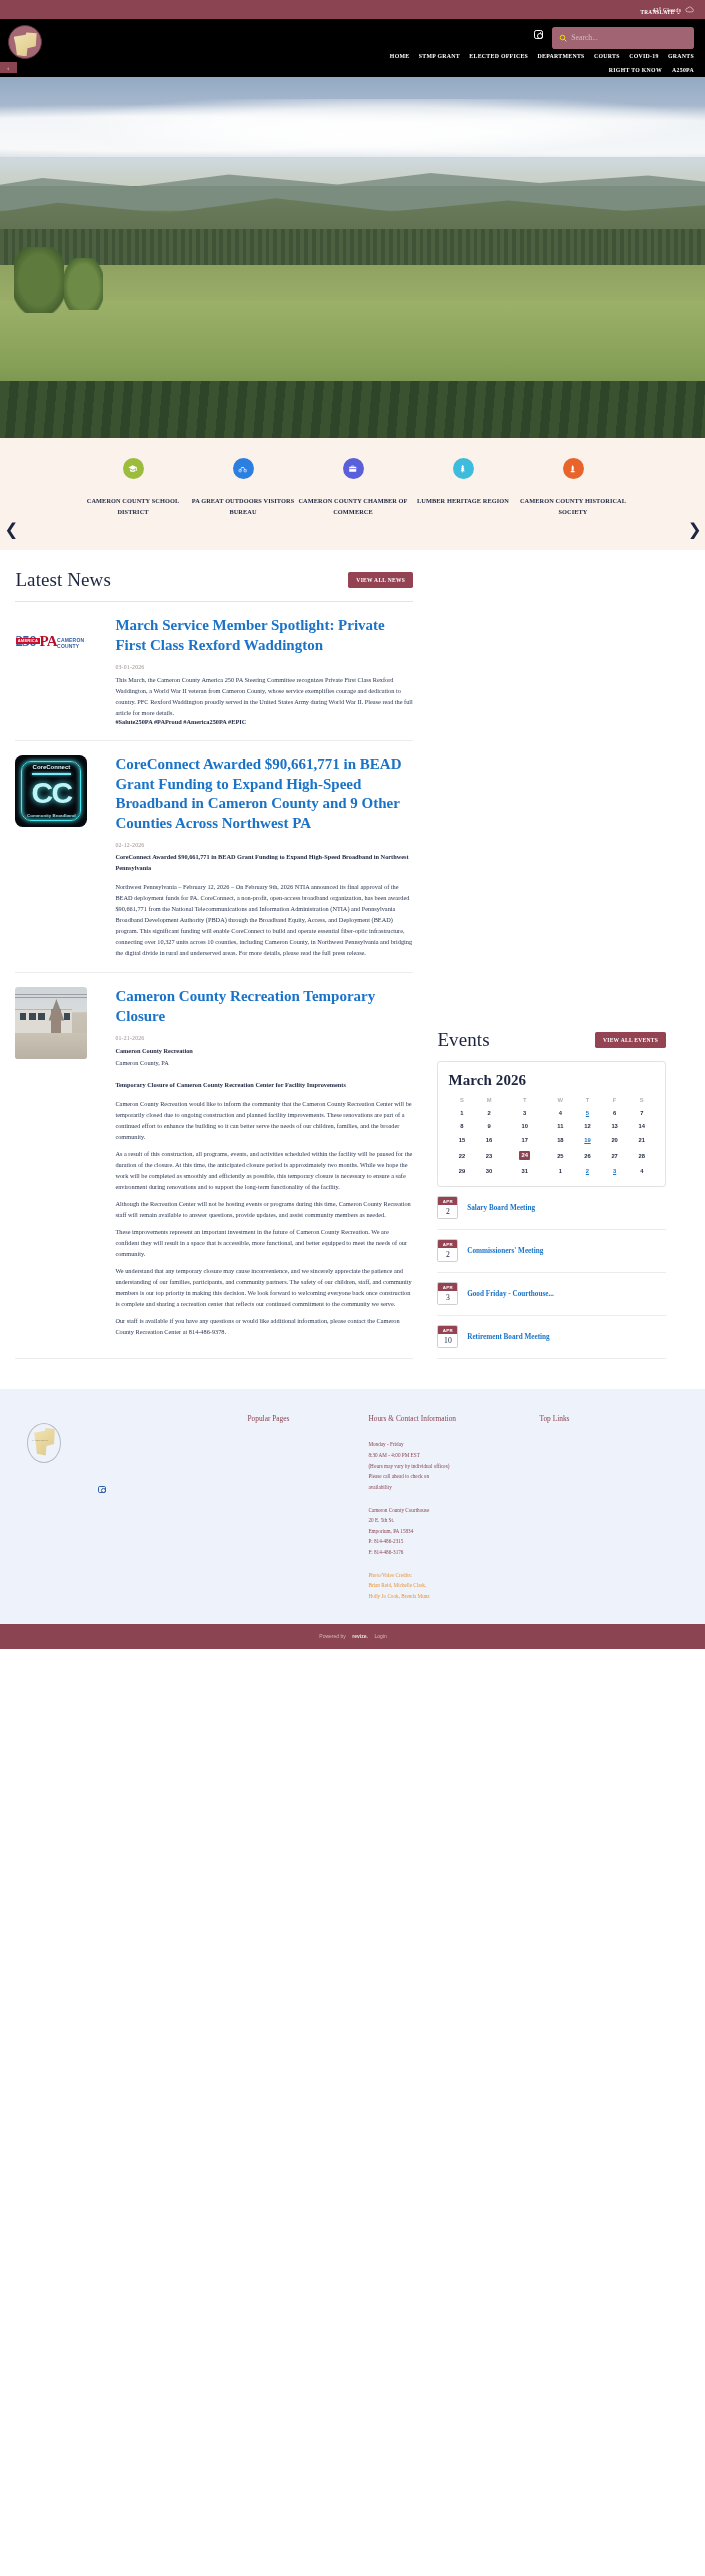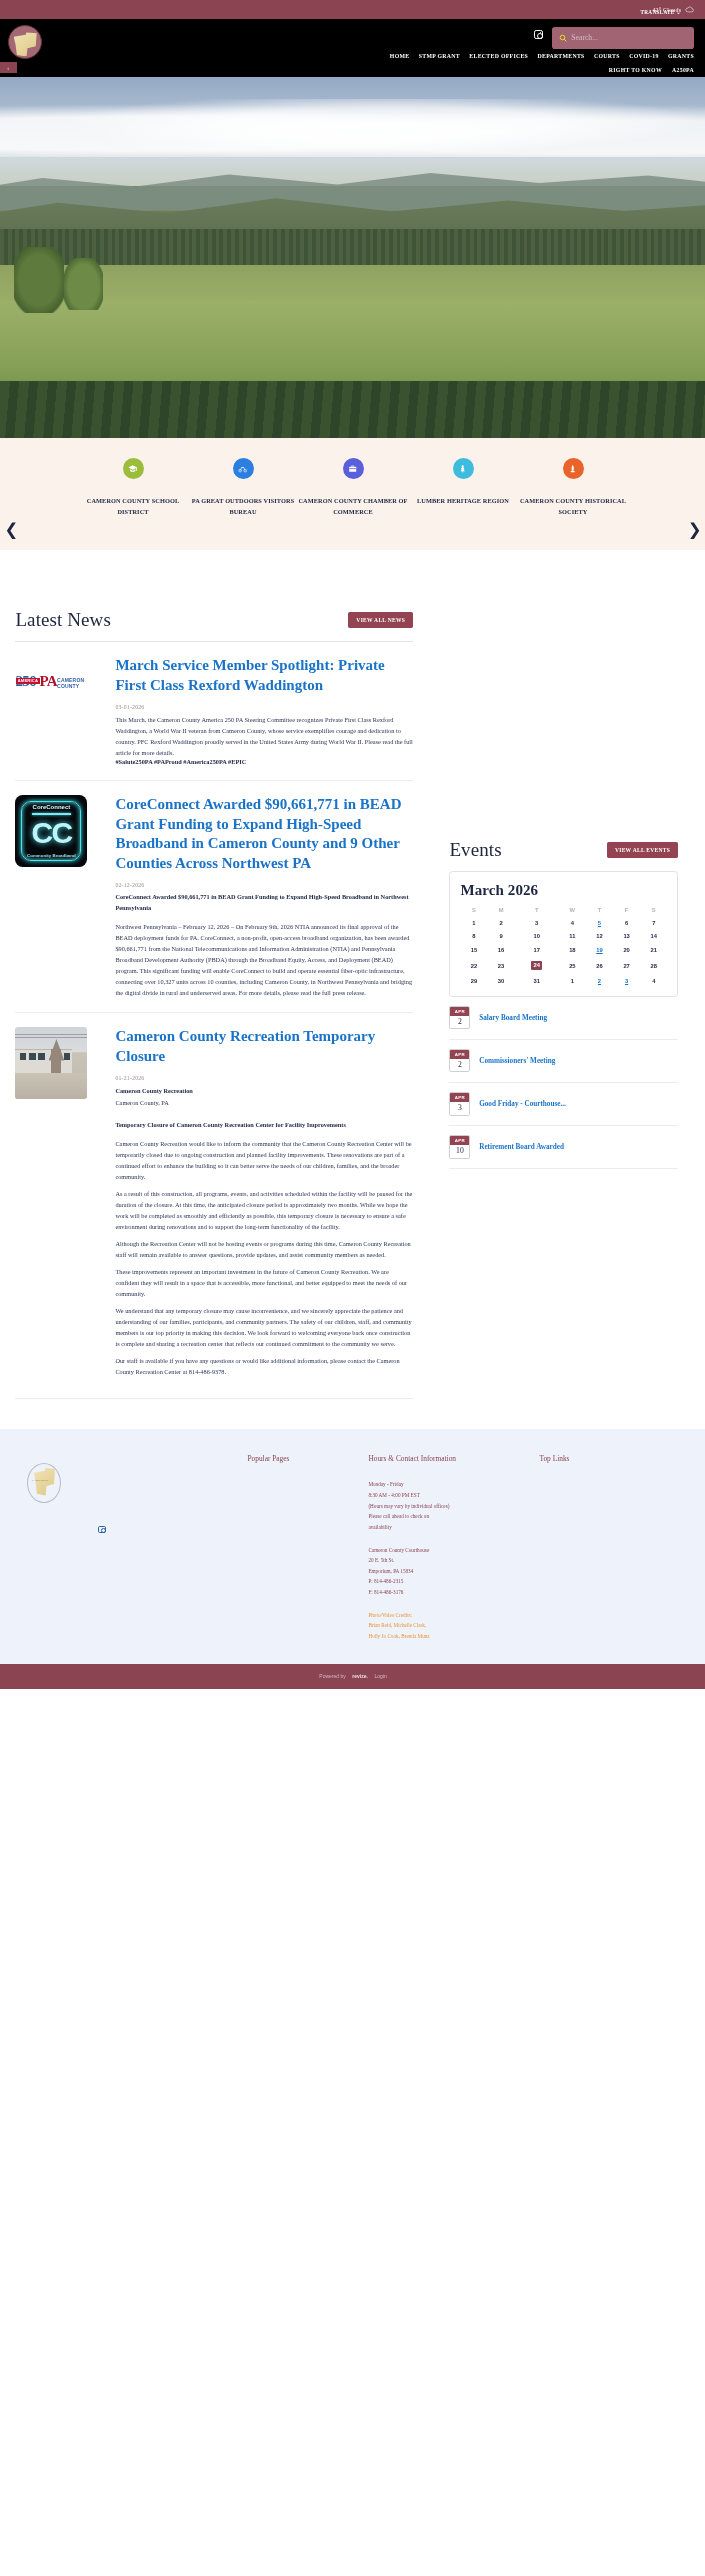--- a/index.html
+++ b/index.html
@@ -236,23 +236,22 @@
     cursor: pointer;
     user-select:none;
   }
   .ql-arrow.left { left: 4.4px; }
   .ql-arrow.right { right: 4.4px; }
 
   
   .main {
     display: flex;
     padding: 19px 15.4px 30px 15.4px;
-    gap: 36px;
-    align-items: center;
-    margin-top: 40px;
+    gap: 24px;
+    align-items: flex-end;
   }
   .col-news { width: 398px; flex: 0 0 398px; }
   .col-events { width: 229px; flex: 0 0 229px; }
 
   .sec-head {
     display: flex;
     align-items: center;
     justify-content: space-between;
     padding-bottom: 10px;
   }
@@ -753,21 +752,21 @@
           <div class="m">APR</div>
           <div class="d">3</div>
         </div>
         <a href="#" class="event-title">Good Friday - Courthouse...</a>
       </div>
       <div class="event-row">
         <div class="event-chip">
           <div class="m">APR</div>
           <div class="d">10</div>
         </div>
-        <a href="#" class="event-title">Retirement Board Awarded</a>
+        <a href="#" class="event-title">Retirement Board Meeting</a>
       </div>
     </div>
   </div>
 </div>
 
 <div class="footer">
   <div class="footer-inner">
     <div class="f-brand">
       <div class="f-seal">
         <div class="m"></div>

